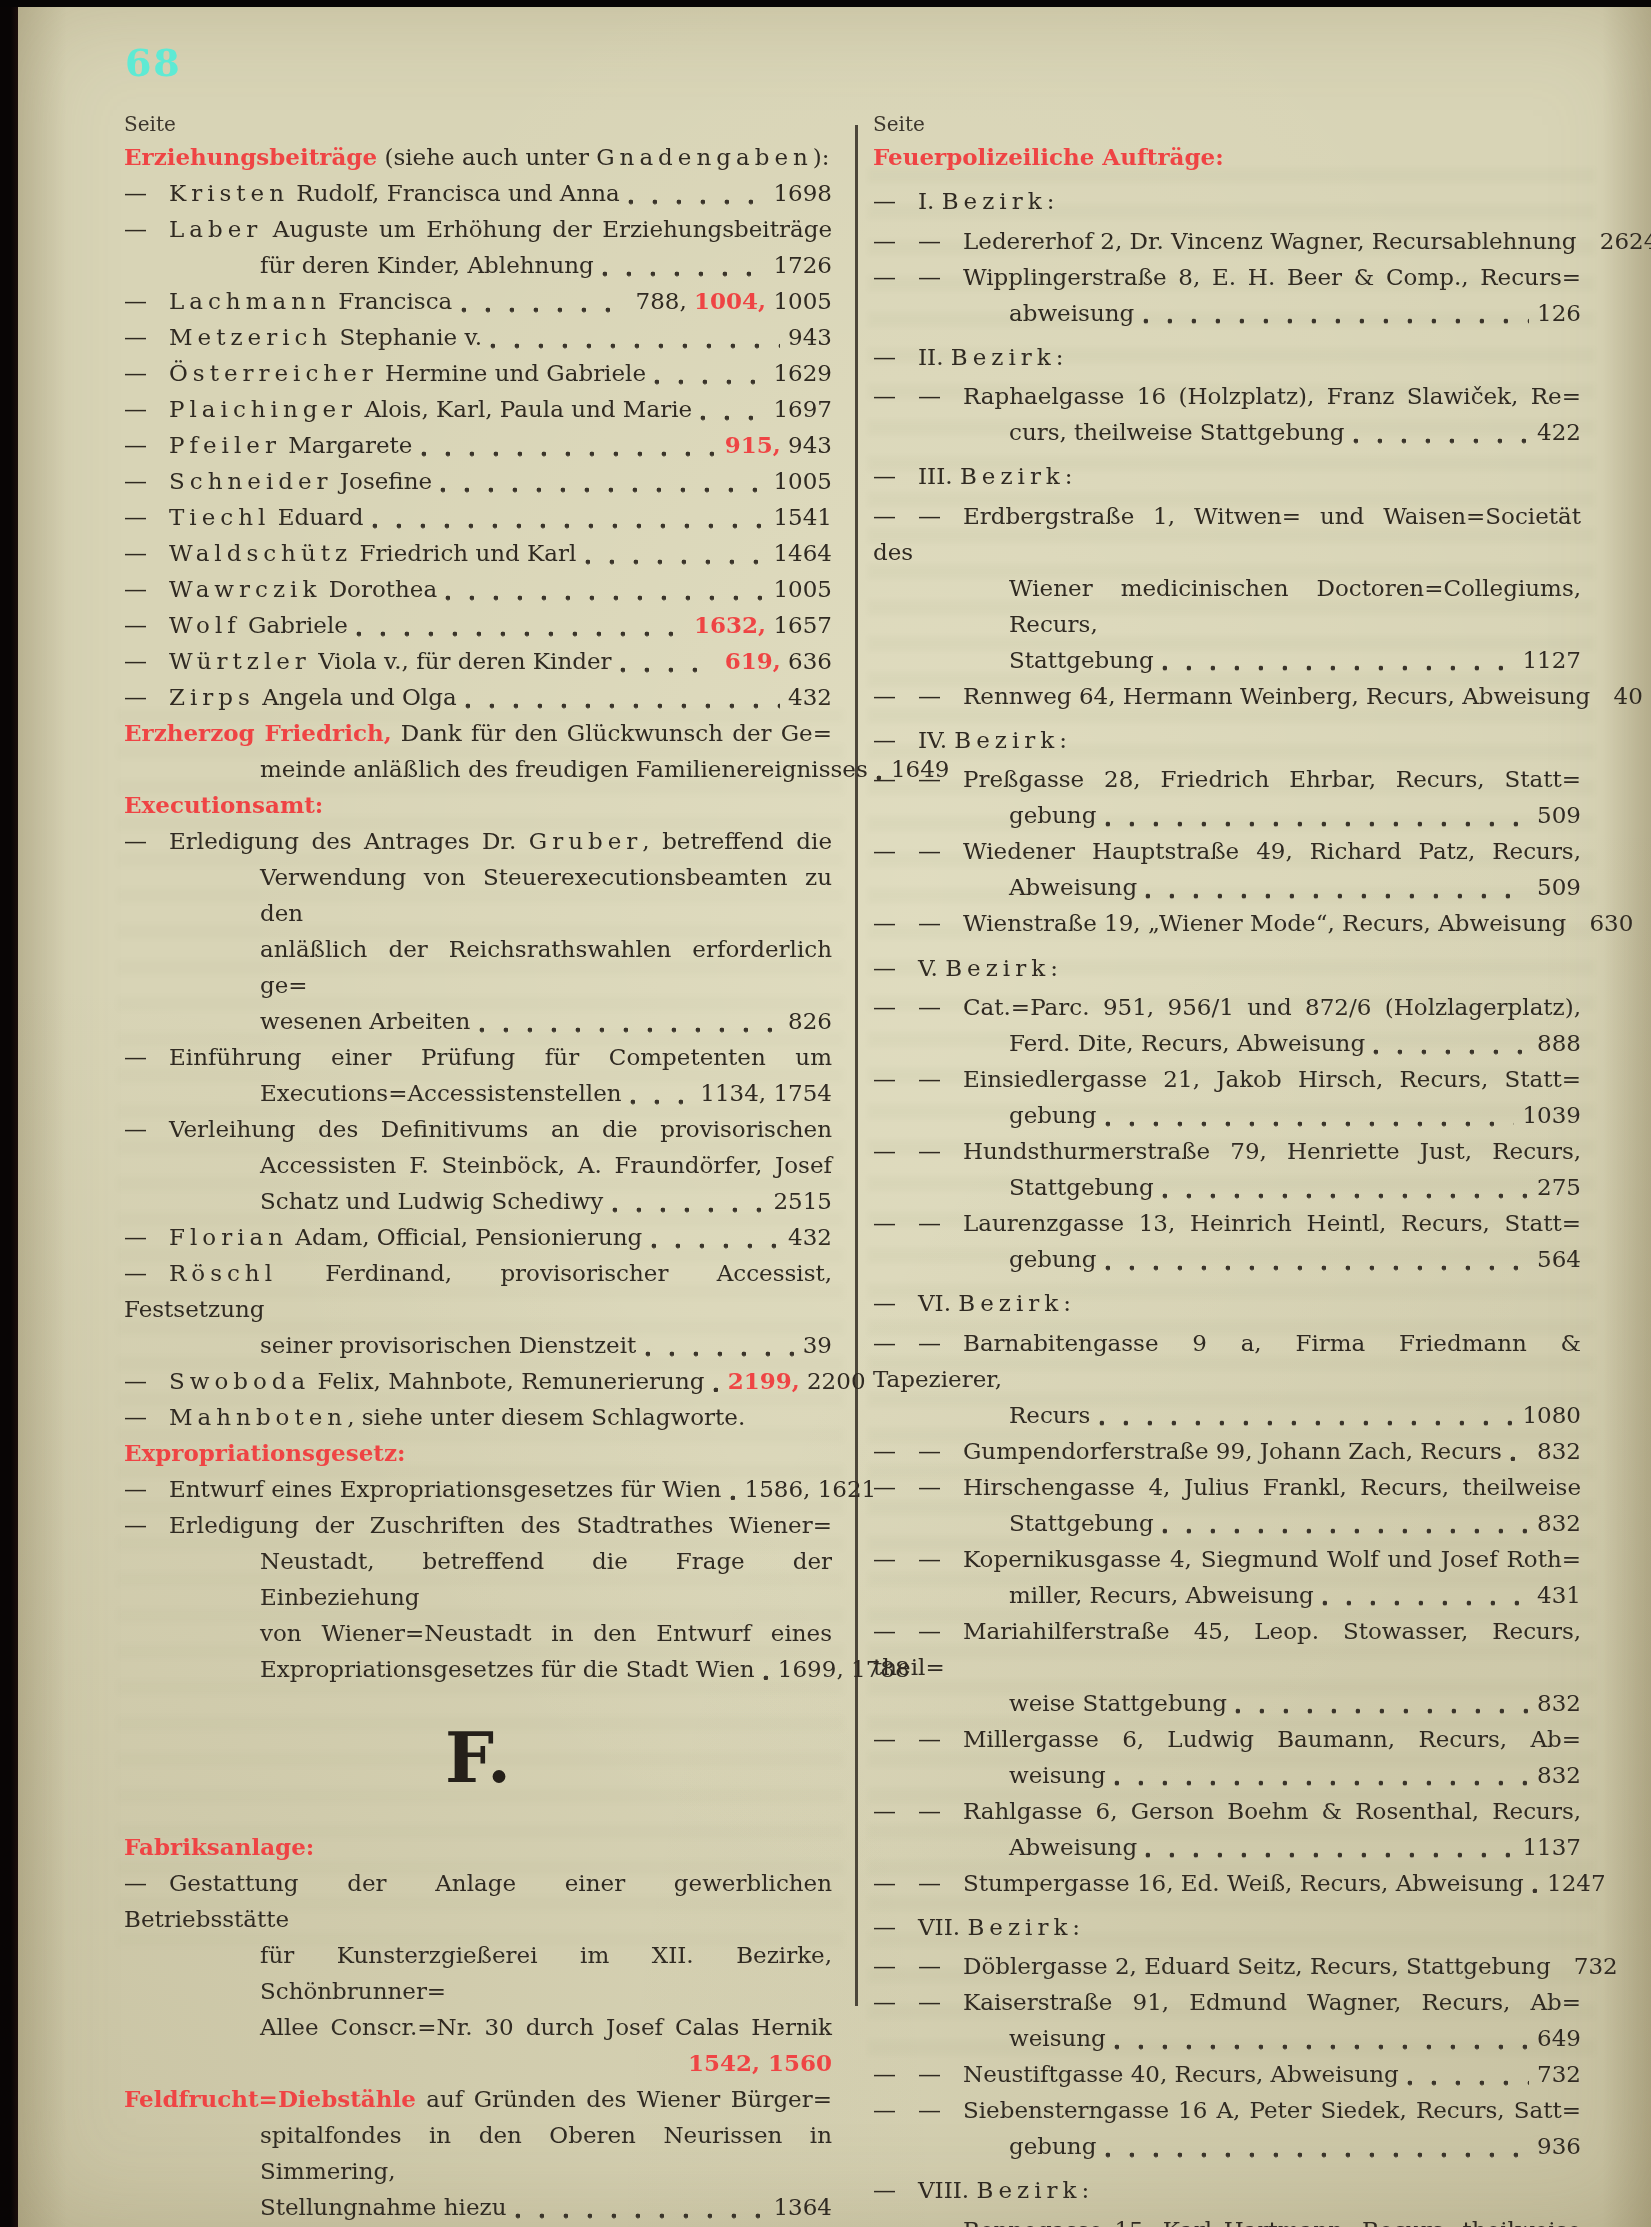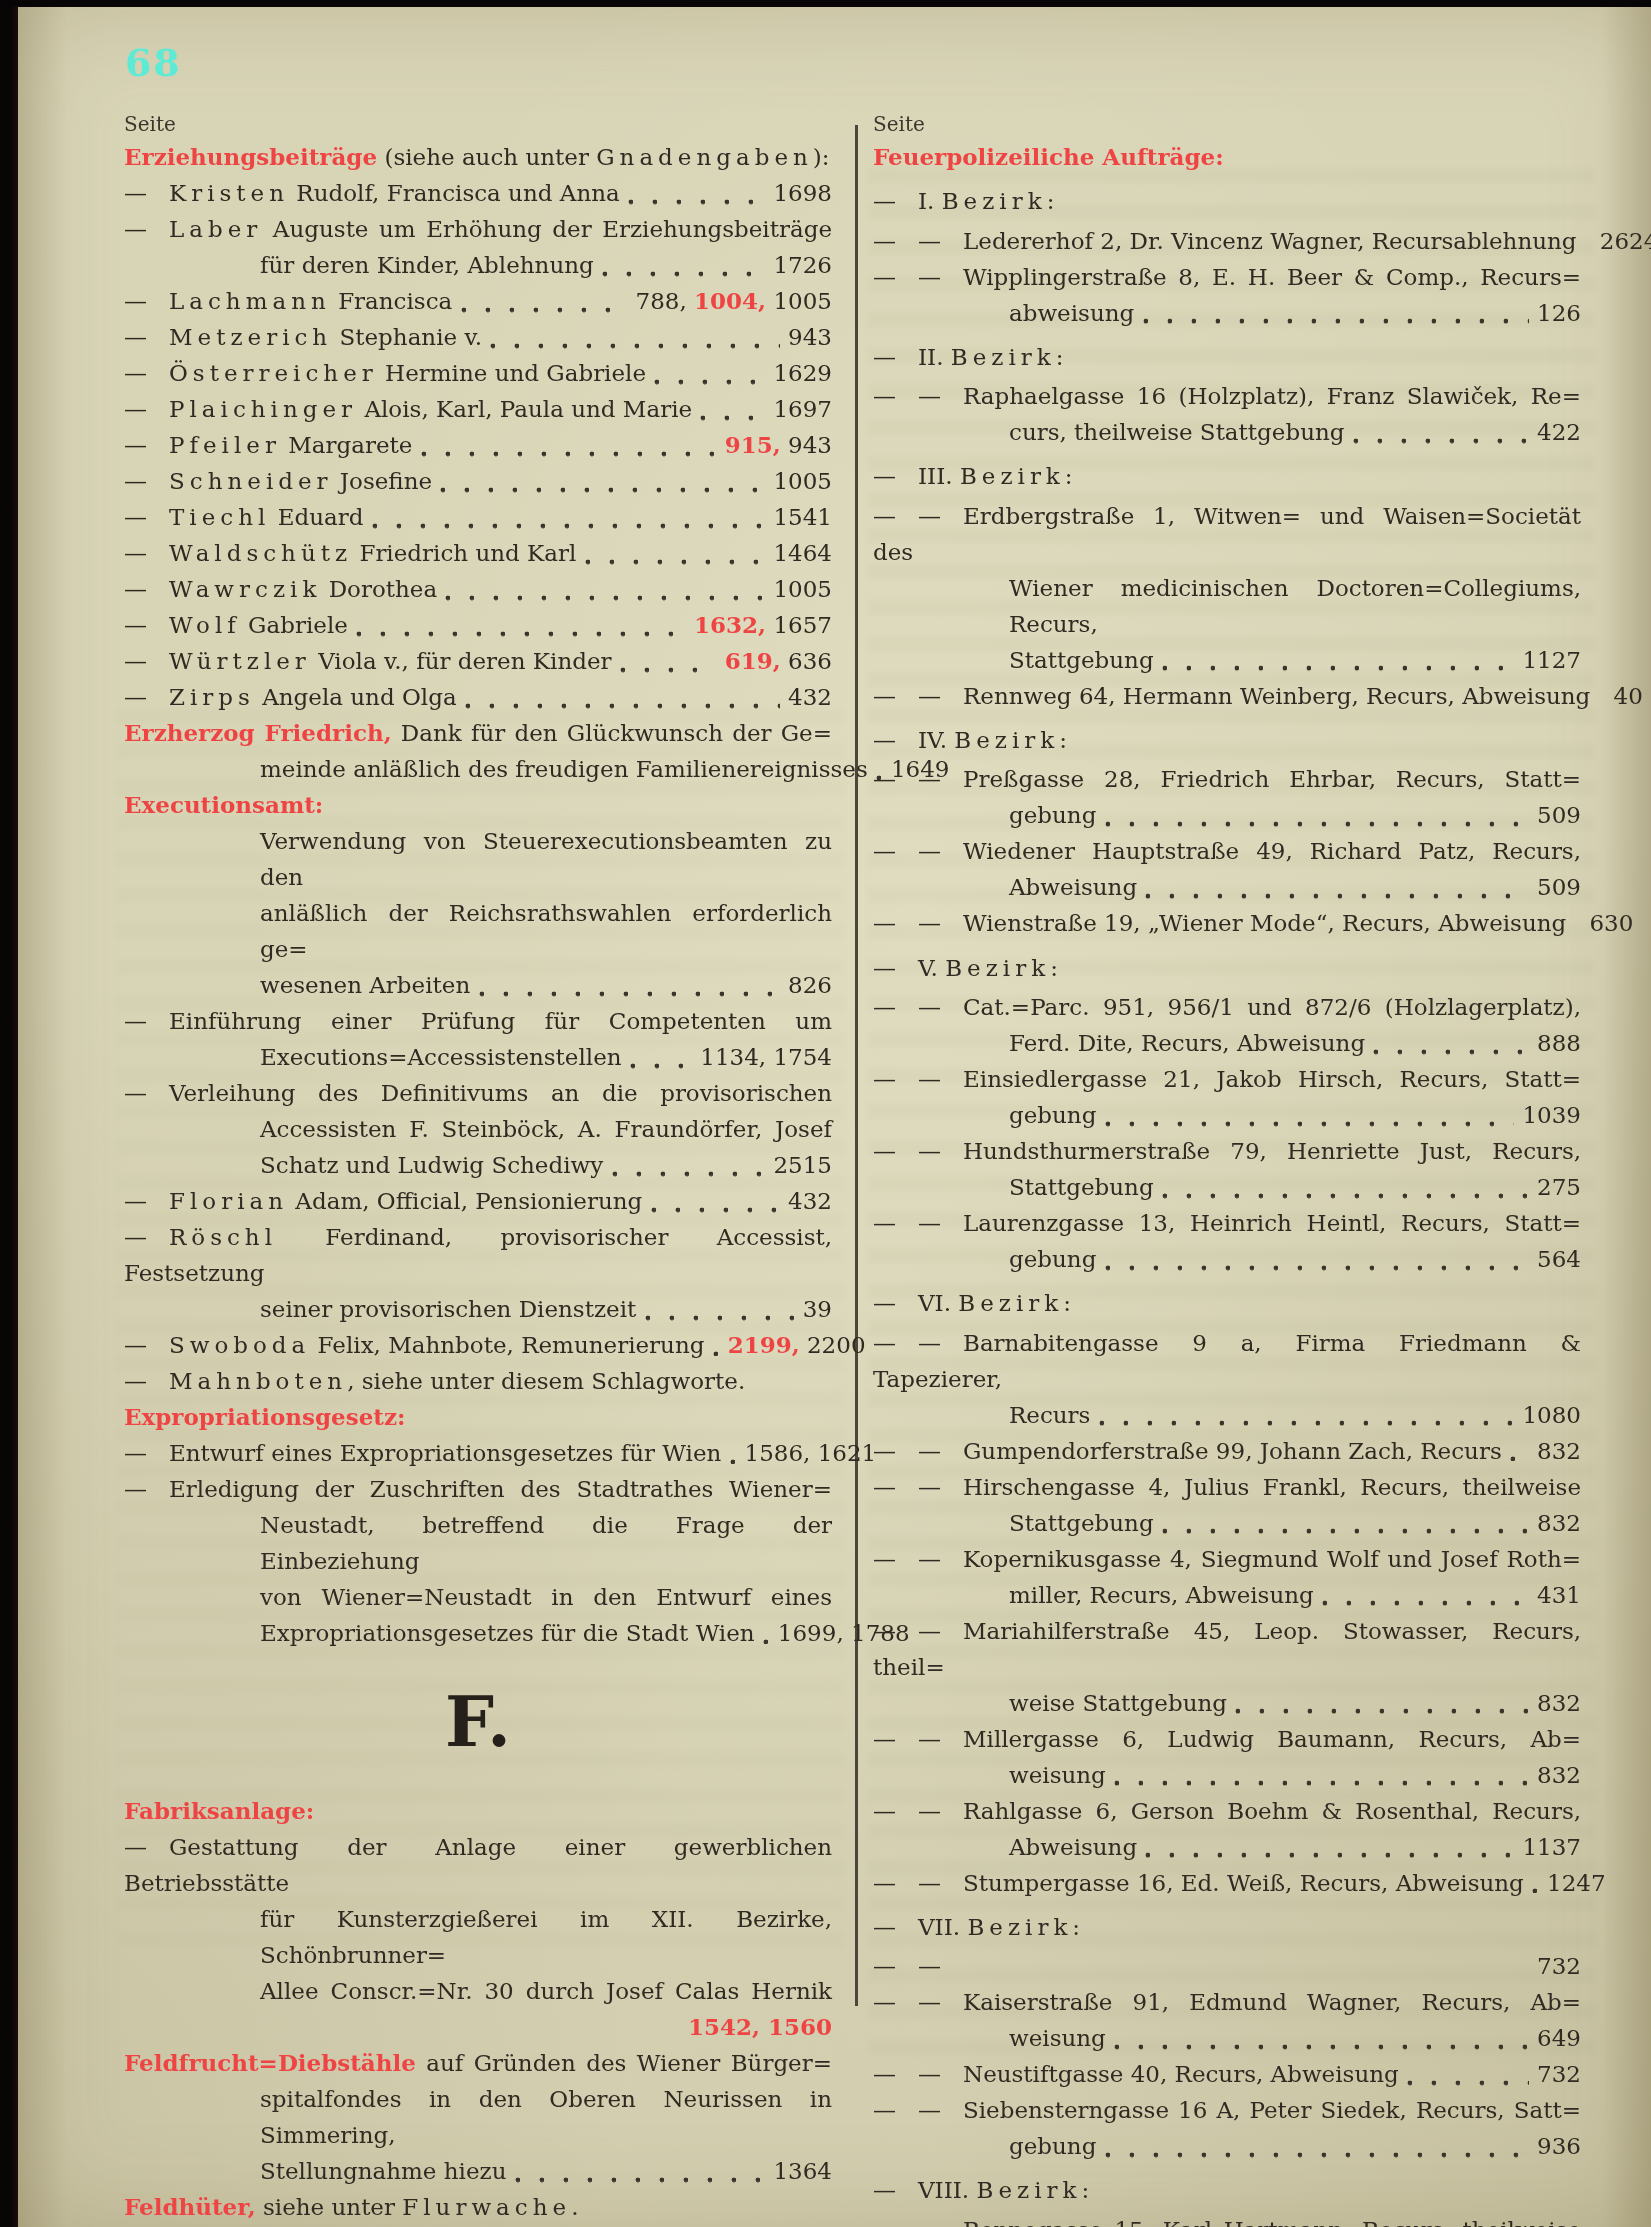--- a/index.html
+++ b/index.html
@@ -154,20 +154,21 @@
     <div class="block">
       <div class="line just"><span class="b ">Erzherzog Friedrich,</span><span> Dank für den Glückwunsch der Ge=</span></div>
       <div class="line flex ind">
         <span class="txt"><span>meinde anläßlich des freudigen Familienereignisses</span></span>
         <span class="fill dots"></span>
         <span class="pg"><span>1649</span></span>
       </div>
     </div>
     <div class="block">
       <div class="line"><span class="b ">Executionsamt:</span></div>
+      <div class="line just"><span class="dash">—</span><span>Erledigung des Antrages Dr. </span><span class="sp">Gruber</span><span>, betreffend die</span></div>
       <div class="line just ind"><span>Verwendung von Steuerexecutionsbeamten zu den</span></div>
       <div class="line just ind"><span>anläßlich der Reichsrathswahlen erforderlich ge=</span></div>
       <div class="line flex ind">
         <span class="txt"><span>wesenen Arbeiten</span></span>
         <span class="fill dots"></span>
         <span class="pg"><span>826</span></span>
       </div>
       <div class="line just"><span class="dash">—</span><span>Einführung einer Prüfung für Competenten um</span></div>
       <div class="line flex ind">
         <span class="txt"><span>Executions=Accessistenstellen</span></span>
@@ -377,20 +378,21 @@
         <span class="dash">—</span>
         <span class="dash">—</span>
         <span class="txt"><span>Stumpergasse 16, Ed. Weiß, Recurs, Abweisung</span></span>
         <span class="fill dots"></span>
         <span class="pg"><span>1247</span></span>
       </div>
       <div class="line bez"><span class="dash">—</span><span>VII. </span><span class="sp">Bezirk</span><span>:</span></div>
       <div class="line flex">
         <span class="dash">—</span>
         <span class="dash">—</span>
+        <span class="txt"><span>Döblergasse 2, Eduard Seitz, Recurs, Stattgebung</span></span>
         <span class="fill"></span>
         <span class="pg"><span>732</span></span>
       </div>
       <div class="line just"><span class="dash">—</span><span class="dash">—</span><span>Kaiserstraße 91, Edmund Wagner, Recurs, Ab=</span></div>
       <div class="line flex ind">
         <span class="txt"><span>weisung</span></span>
         <span class="fill dots"></span>
         <span class="pg"><span>649</span></span>
       </div>
       <div class="line flex">

